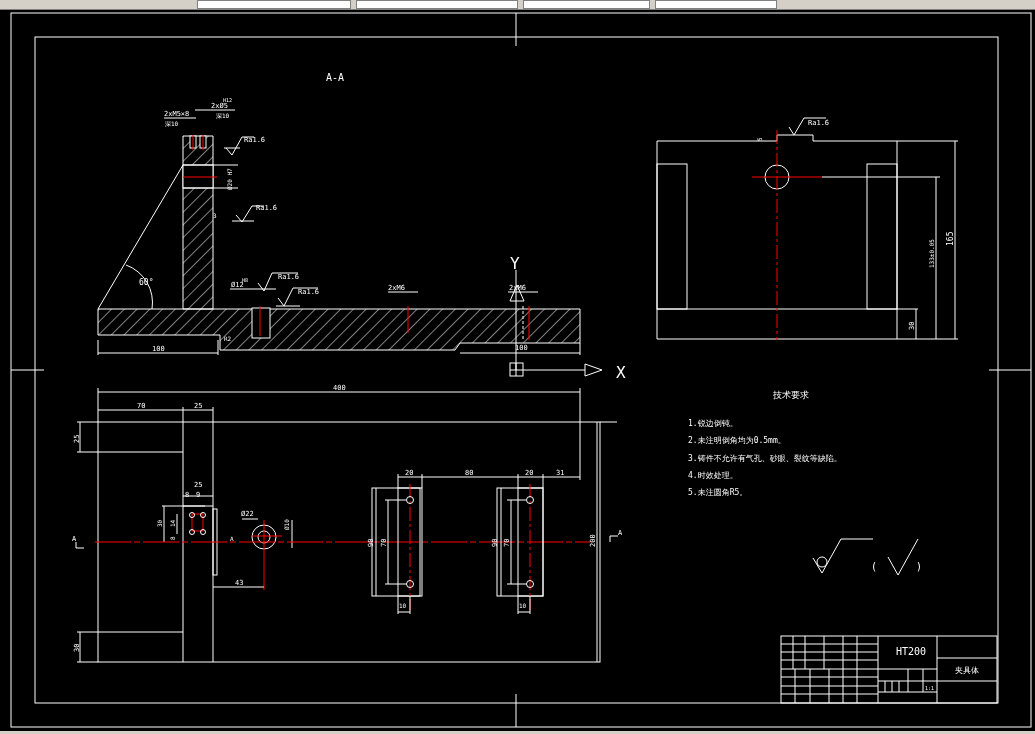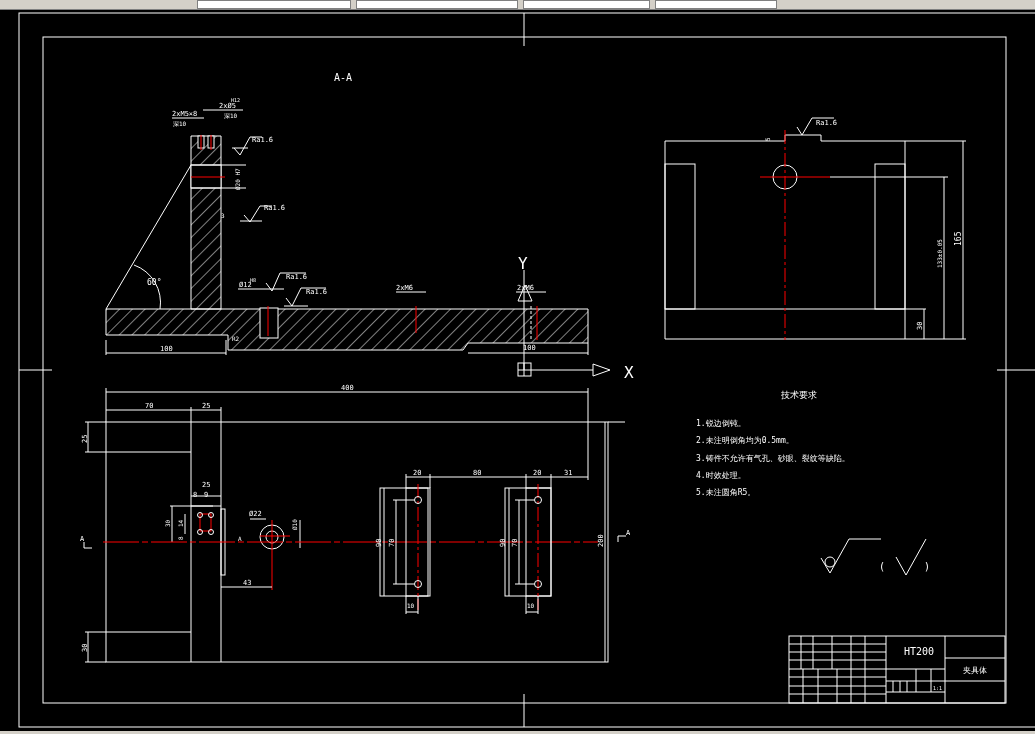--- a/index.html
+++ b/index.html
@@ -1,19 +1,19 @@
 <!DOCTYPE html>
 <html><head>
 <meta charset="utf-8">
 <style>
   html,body{margin:0;padding:0;background:#000;}
   body{width:1035px;height:734px;overflow:hidden;position:relative;font-family:"DejaVu Sans Mono",monospace;}
   #toolbar{position:absolute;left:0;top:0;width:1035px;height:9px;background:#d4d0c8;border-bottom:1px solid #808080;}
   .tb-field{position:absolute;top:0;height:7px;background:#fff;border:1px solid #808080;}
-  #canvas{position:absolute;left:0;top:10px;width:833px;height:721px;background:#000;margin-left:8px;}
+  #canvas{position:absolute;left:0;top:10px;width:833px;height:721px;background:#000;}
   #statusbar{position:absolute;left:0;top:731px;width:1035px;height:3px;background:#d4d0c8;}
   svg text{font-family:"DejaVu Sans Mono",monospace;fill:#fff;}
 </style>
 </head>
 <body>
 
 <div id="toolbar">
   <div class="tb-field" style="left:200px;width:70px;background:#d4d0c8;border:none;"></div>
   <div class="tb-field" style="left:197px;width:152px;"></div>
   <div class="tb-field" style="left:356px;width:160px;"></div>

